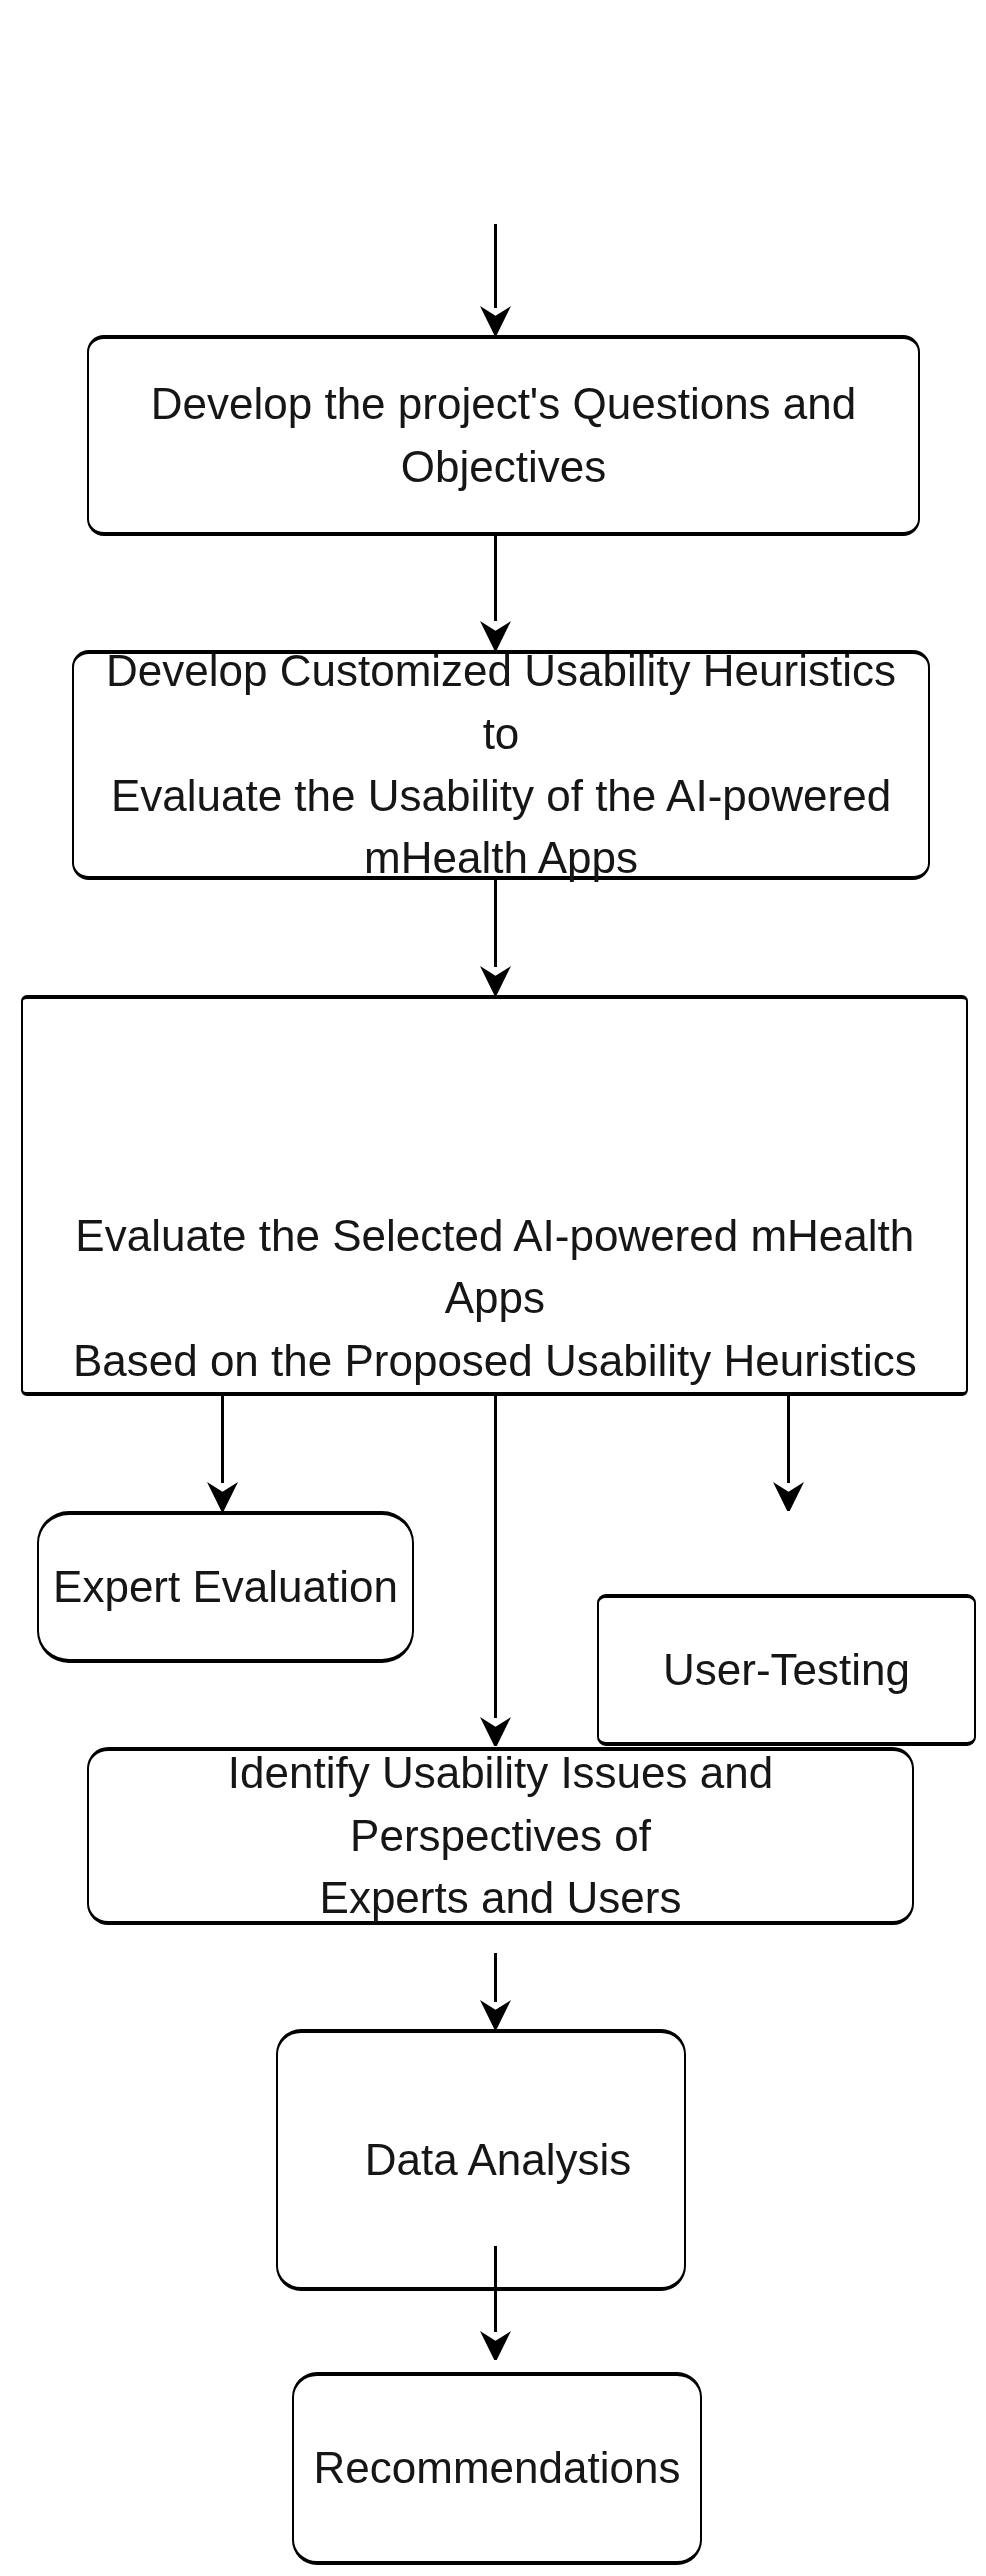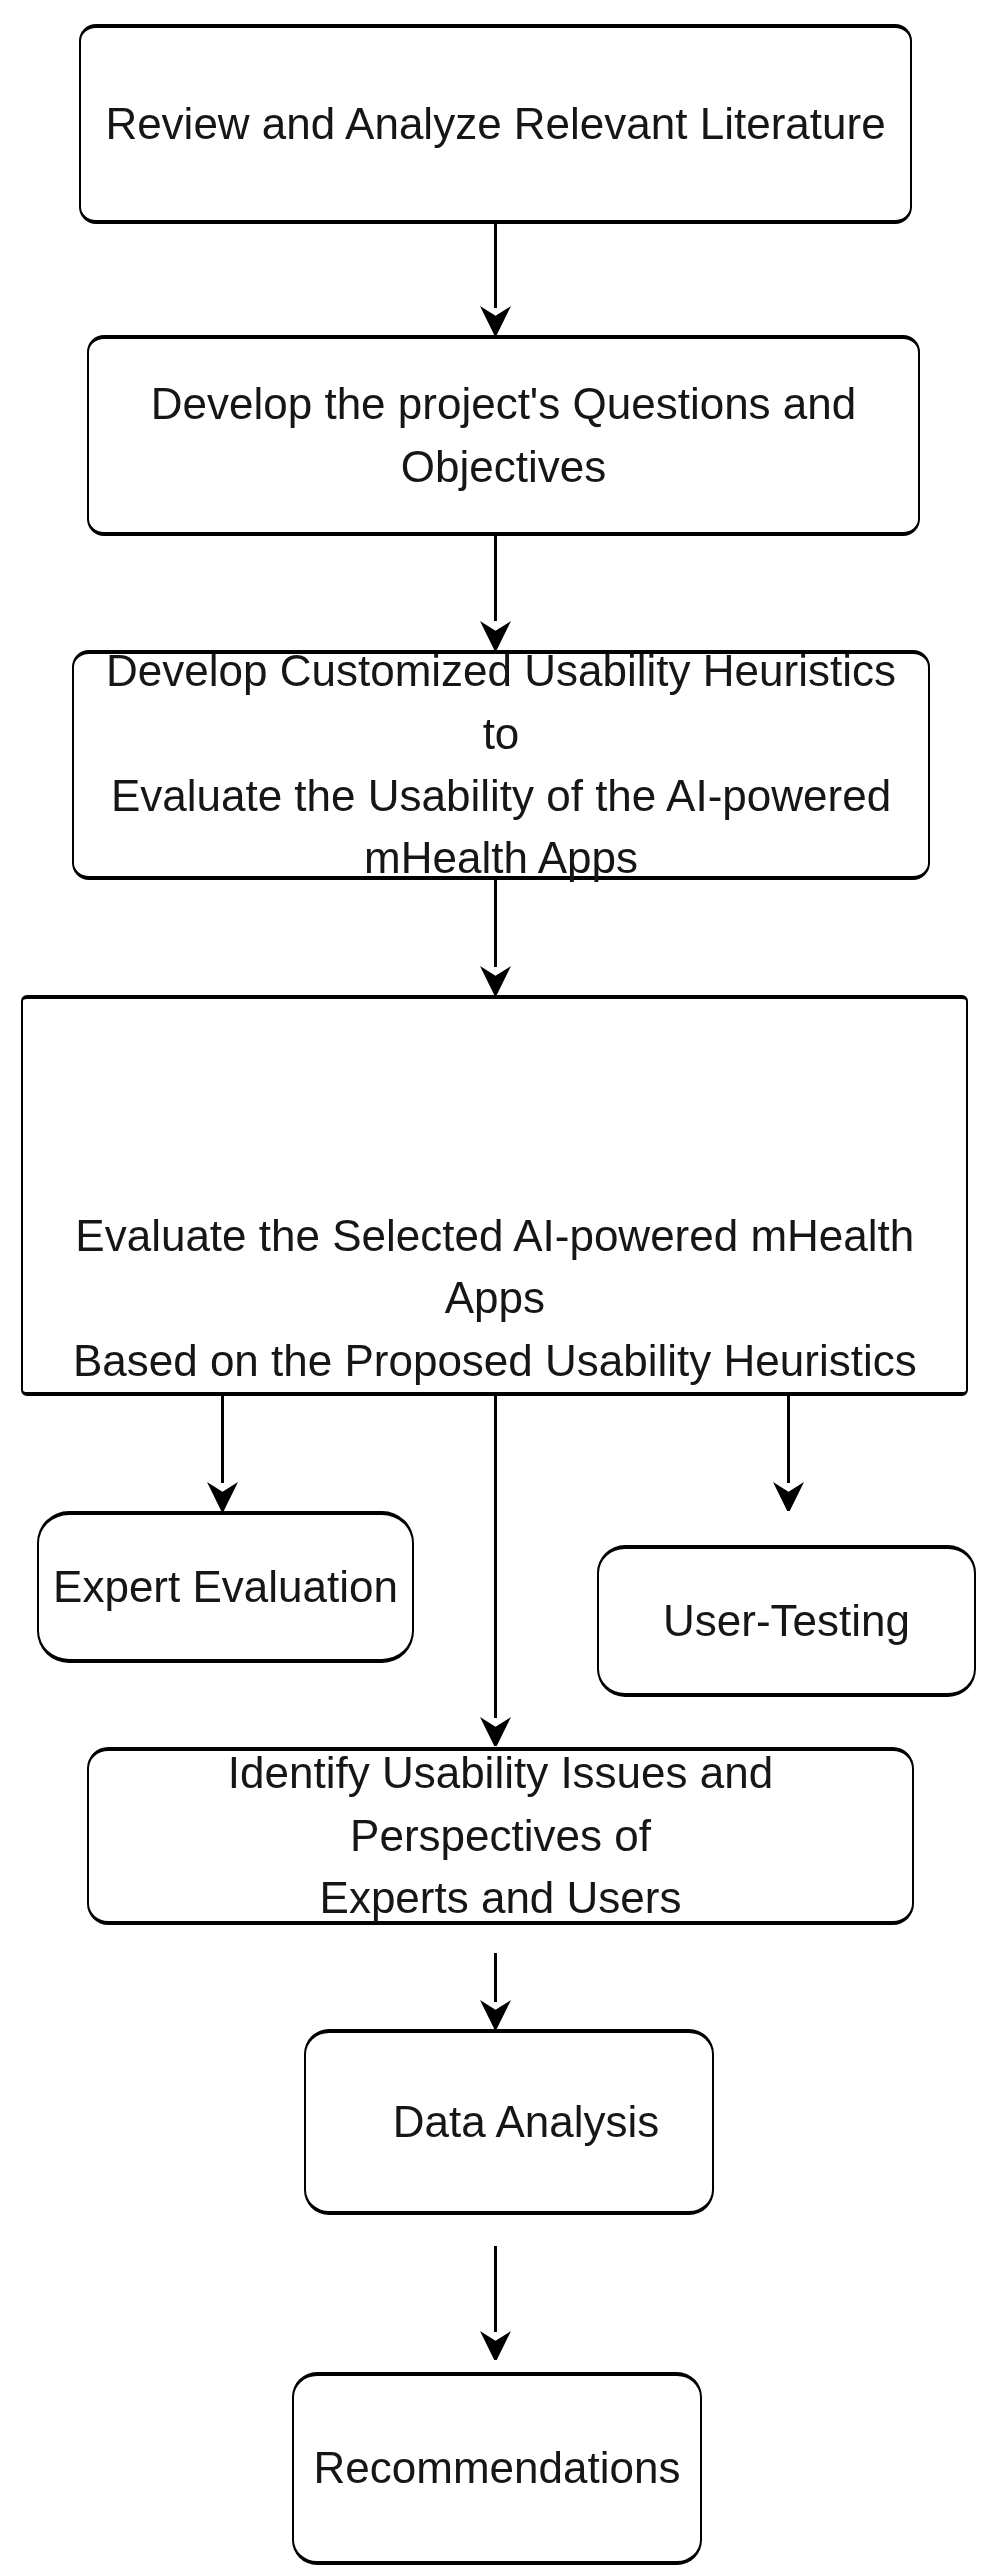--- a/index.html
+++ b/index.html
@@ -36,23 +36,23 @@
     color: #161616;
     letter-spacing: 0px;
     padding: 0 11.2px;
   }
   
   .n-literature       { left: 79px;  top: 24px;   width: 833px; height: 200px; border-radius: 17px; }
   .n-questions        { left: 79px;  top: 335px;  width: 833px; height: 201px; border-radius: 17px; margin-left: 8px; }
   .n-heuristics       { left: 72px;  top: 650px; width: 858px; height: 230px; border-radius: 17px; }
   .n-evaluate         { left: 21.3px;   top: 995px; width: 947px; height: 401px; border-radius: 6px; align-items: flex-end; }
   .n-expert           { left: 37px;   top: 1511px; width: 377px;  height: 152px; border-radius: 32px; }
-  .n-usertesting      { left: 597px; top: 1545px; width: 379px;  height: 152px; border-radius: 28px; justify-content: center; }
+  .n-usertesting      { left: 597px; top: 1594px; width: 379px;  height: 152px; border-radius: 9px; justify-content: center; }
   .n-identify         { left: 87px;  top: 1747px; width: 827px; height: 178px; border-radius: 21.3px; }
-  .n-dataanalysis     { left: 304px;  top: 2029px; width: 410px;  height: 186px; border-radius: 25px; padding-left: 34px; }
+  .n-dataanalysis     { left: 276px;  top: 2029px; width: 410px;  height: 262px; border-radius: 25px; padding-left: 34px; }
   .n-recommendations  { left: 292px;  top: 2360px; width: 410px;  height: 193px; border-radius: 25px; margin-top: 12px; }
 
   
   .edge { position: absolute; }
   .shaft {
     position: absolute;
     width: 3.4px;
     background: #000000;
   }
   .arrowhead {
@@ -78,23 +78,20 @@
   .e7-shaft { left: 494px;  top: 1953px; height: 49px;  }
   .e7-head  { left: 480px;  top: 2000px; }
   .e8-shaft { left: 494px;  top: 2246px; height: 86px; }
   .e8-head  { left: 480px;  top: 2331px; }
 </style>
 </head>
 <body>
 
 <div class="canvas">
 
-  <div class="node n-literature">
-    <span class="node-label">Review and Analyze Relevant Literature</span>
-  </div>
 
   <div class="node n-questions">
     <span class="node-label">Develop the project's Questions and
 Objectives</span>
   </div>
 
   <div class="node n-heuristics">
     <span class="node-label">Develop Customized Usability Heuristics to
 Evaluate the Usability of the AI-powered
 mHealth Apps</span>

